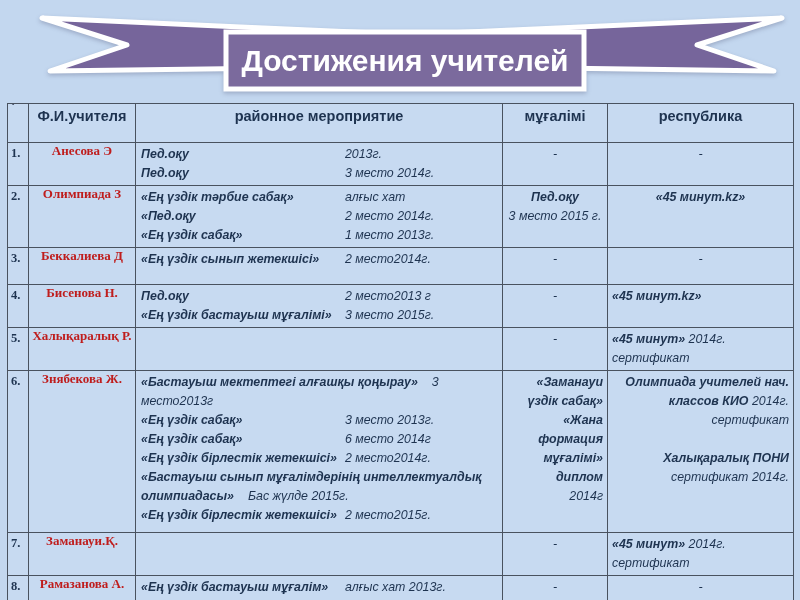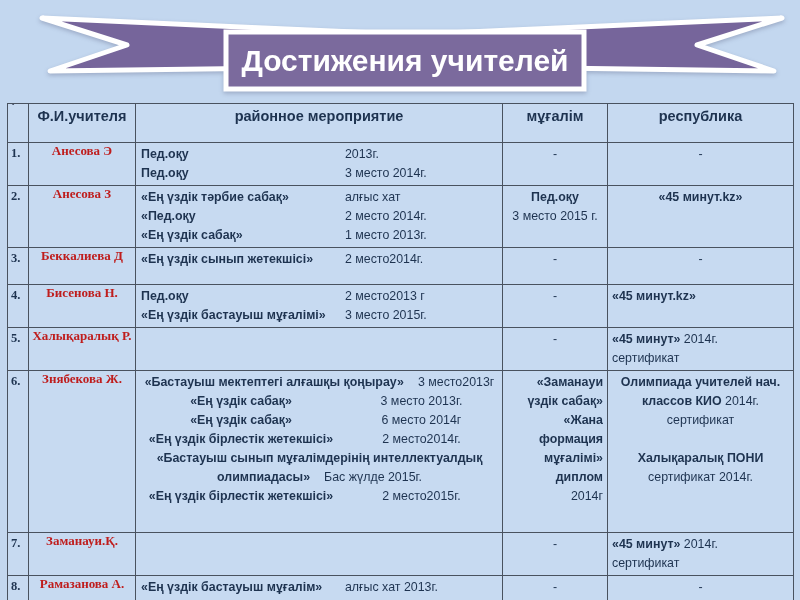--- a/index.html
+++ b/index.html
@@ -28,21 +28,21 @@
   .corner-mark{position:absolute;top:-3px;left:3px;font-size:11px;font-weight:bold;color:#2a3348;}
 
   td.c-num{font-family:"Liberation Serif","DejaVu Serif",serif;font-weight:bold;
     font-size:12.5px;padding:3px 0 0 3px;}
   td.c-name{font-family:"Liberation Serif","DejaVu Serif",serif;font-weight:bold;
     color:#bf1d1d;text-align:center;font-size:13px;padding-top:0;}
   td.c-district{font-size:12.4px;padding:2px 4px 2px 5px;}
   td.c-oblast{font-size:12.4px;padding:2px 4px;}
   td.c-republic{font-size:12.4px;padding:2px 4px;}
 
-  .ln{line-height:19px;min-height:19px;}
+  .ln{line-height:19px;min-height:19px;font-style:italic;}
   .ln.split{display:flex;}
   .split .lt{font-weight:bold;flex:0 0 56%;padding-right:4px;}
   .split .rt{flex:1 1 auto;}
   .flow .lt{font-weight:bold;}
   .flow .rt{margin-left:14px;}
   .b{font-weight:bold;}
 
   tbody tr:nth-child(1){height:43px;}
   tbody tr:nth-child(2){height:58px;}
   tbody tr:nth-child(3){height:37px;}
@@ -74,21 +74,21 @@
     <col style="width:105px">
       <col style="width:186px">
   </colgroup>
   <thead>
     <tr>
       <th class="h-num">
           <span class="corner-mark">`</span>
         </th>
       <th>Ф.И.учителя</th>
       <th>районное мероприятие</th>
-      <th>мұғалім</th>
+      <th>мұғалімі</th>
       <th>республика</th>
     </tr>
   </thead>
   <tbody>
       <tr>
         <td class="c-num">1.</td>
         <td class="c-name">Анесова Э</td>
         <td class="c-district" style="text-align: left;">
           <div class="ln split">
             <span class="lt">Пед.оқу</span>
@@ -101,21 +101,21 @@
         </td>
         <td class="c-oblast" style="text-align: center;">
           <div class="ln"><span>-</span></div>
         </td>
         <td class="c-republic" style="text-align: center;">
           <div class="ln"><span>-</span></div>
         </td>
       </tr>
       <tr>
         <td class="c-num">2.</td>
-        <td class="c-name">Анесова З</td>
+        <td class="c-name">Олимпиада З</td>
         <td class="c-district" style="text-align: left;">
           <div class="ln split">
             <span class="lt">«Ең үздік тәрбие сабақ»</span>
             <span class="rt">алғыс хат</span>
           </div>
           <div class="ln split">
             <span class="lt">«Пед.оқу</span>
             <span class="rt">2 место 2014г.</span>
           </div>
           <div class="ln split">
@@ -175,21 +175,21 @@
           <div class="ln"><span>-</span></div>
         </td>
         <td class="c-republic" style="text-align: left;">
           <div class="ln"><span class="b">«45 минут»</span><span> 2014г.</span></div>
           <div class="ln"><span>сертификат</span></div>
         </td>
       </tr>
       <tr>
         <td class="c-num">6.</td>
         <td class="c-name">Знябекова Ж.</td>
-        <td class="c-district" style="text-align: center;">
+        <td class="c-district" style="text-align: left;">
           <div class="ln flow"><span class="lt">«Бастауыш мектептегі алғашқы қоңырау»</span><span class="rt">3 место2013г</span></div>
           <div class="ln split">
             <span class="lt">«Ең үздік сабақ»</span>
             <span class="rt">3 место 2013г.</span>
           </div>
           <div class="ln split">
             <span class="lt">«Ең үздік сабақ»</span>
             <span class="rt">6 место 2014г</span>
           </div>
           <div class="ln split">
@@ -201,21 +201,21 @@
             <span class="lt">«Ең үздік бірлестік жетекшісі»</span>
             <span class="rt">2 место2015г.</span>
           </div>
         </td>
         <td class="c-oblast" style="text-align: right;">
           <div class="ln"><span class="b">«Заманауи үздік сабақ»</span></div>
           <div class="ln"><span class="b">«Жана формация мұғалімі»</span></div>
           <div class="ln"><span class="b">диплом</span></div>
           <div class="ln"><span> 2014г</span></div>
         </td>
-        <td class="c-republic" style="text-align: center;">
+        <td class="c-republic" style="text-align: right;">
           <div class="ln"><span class="b">Олимпиада учителей нач. классов КИО</span><span> 2014г.</span></div>
           <div class="ln"><span>сертификат</span></div>
           <div class="ln">&nbsp;</div>
           <div class="ln"><span class="b">Халықаралық ПОНИ</span></div>
           <div class="ln"><span>сертификат 2014г.</span></div>
         </td>
       </tr>
       <tr>
         <td class="c-num">7.</td>
         <td class="c-name">Заманауи.Қ.</td>

